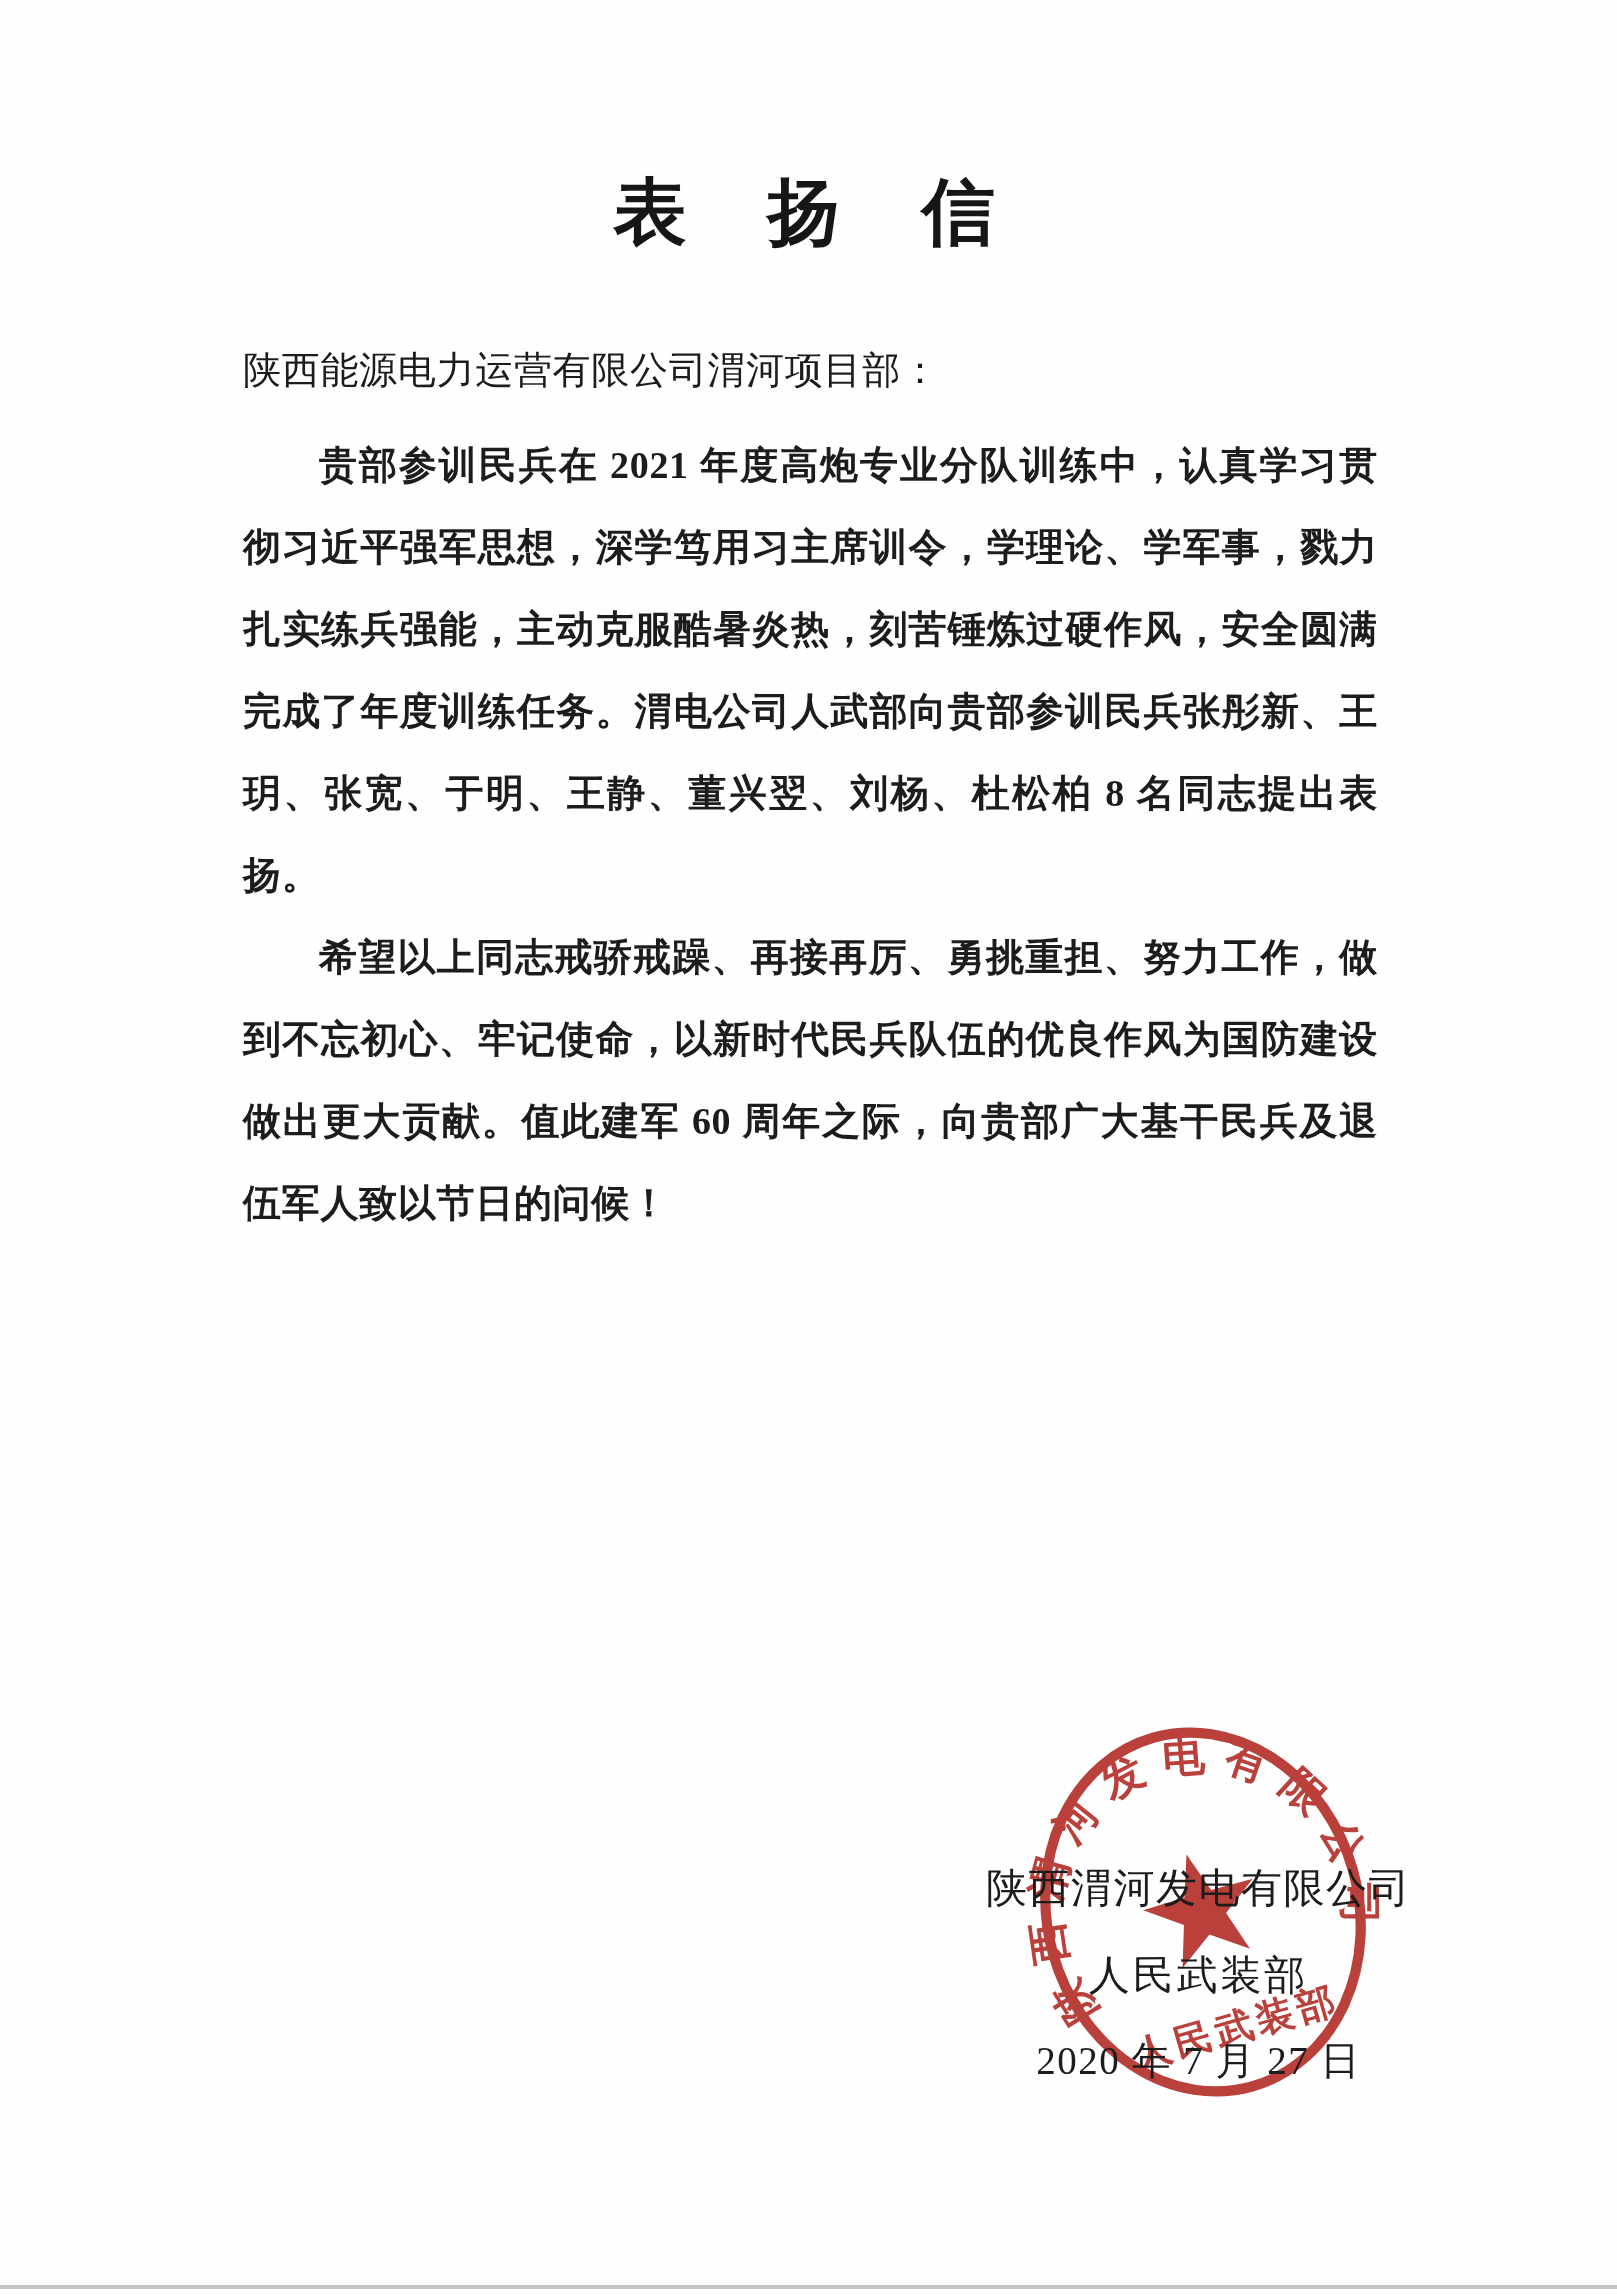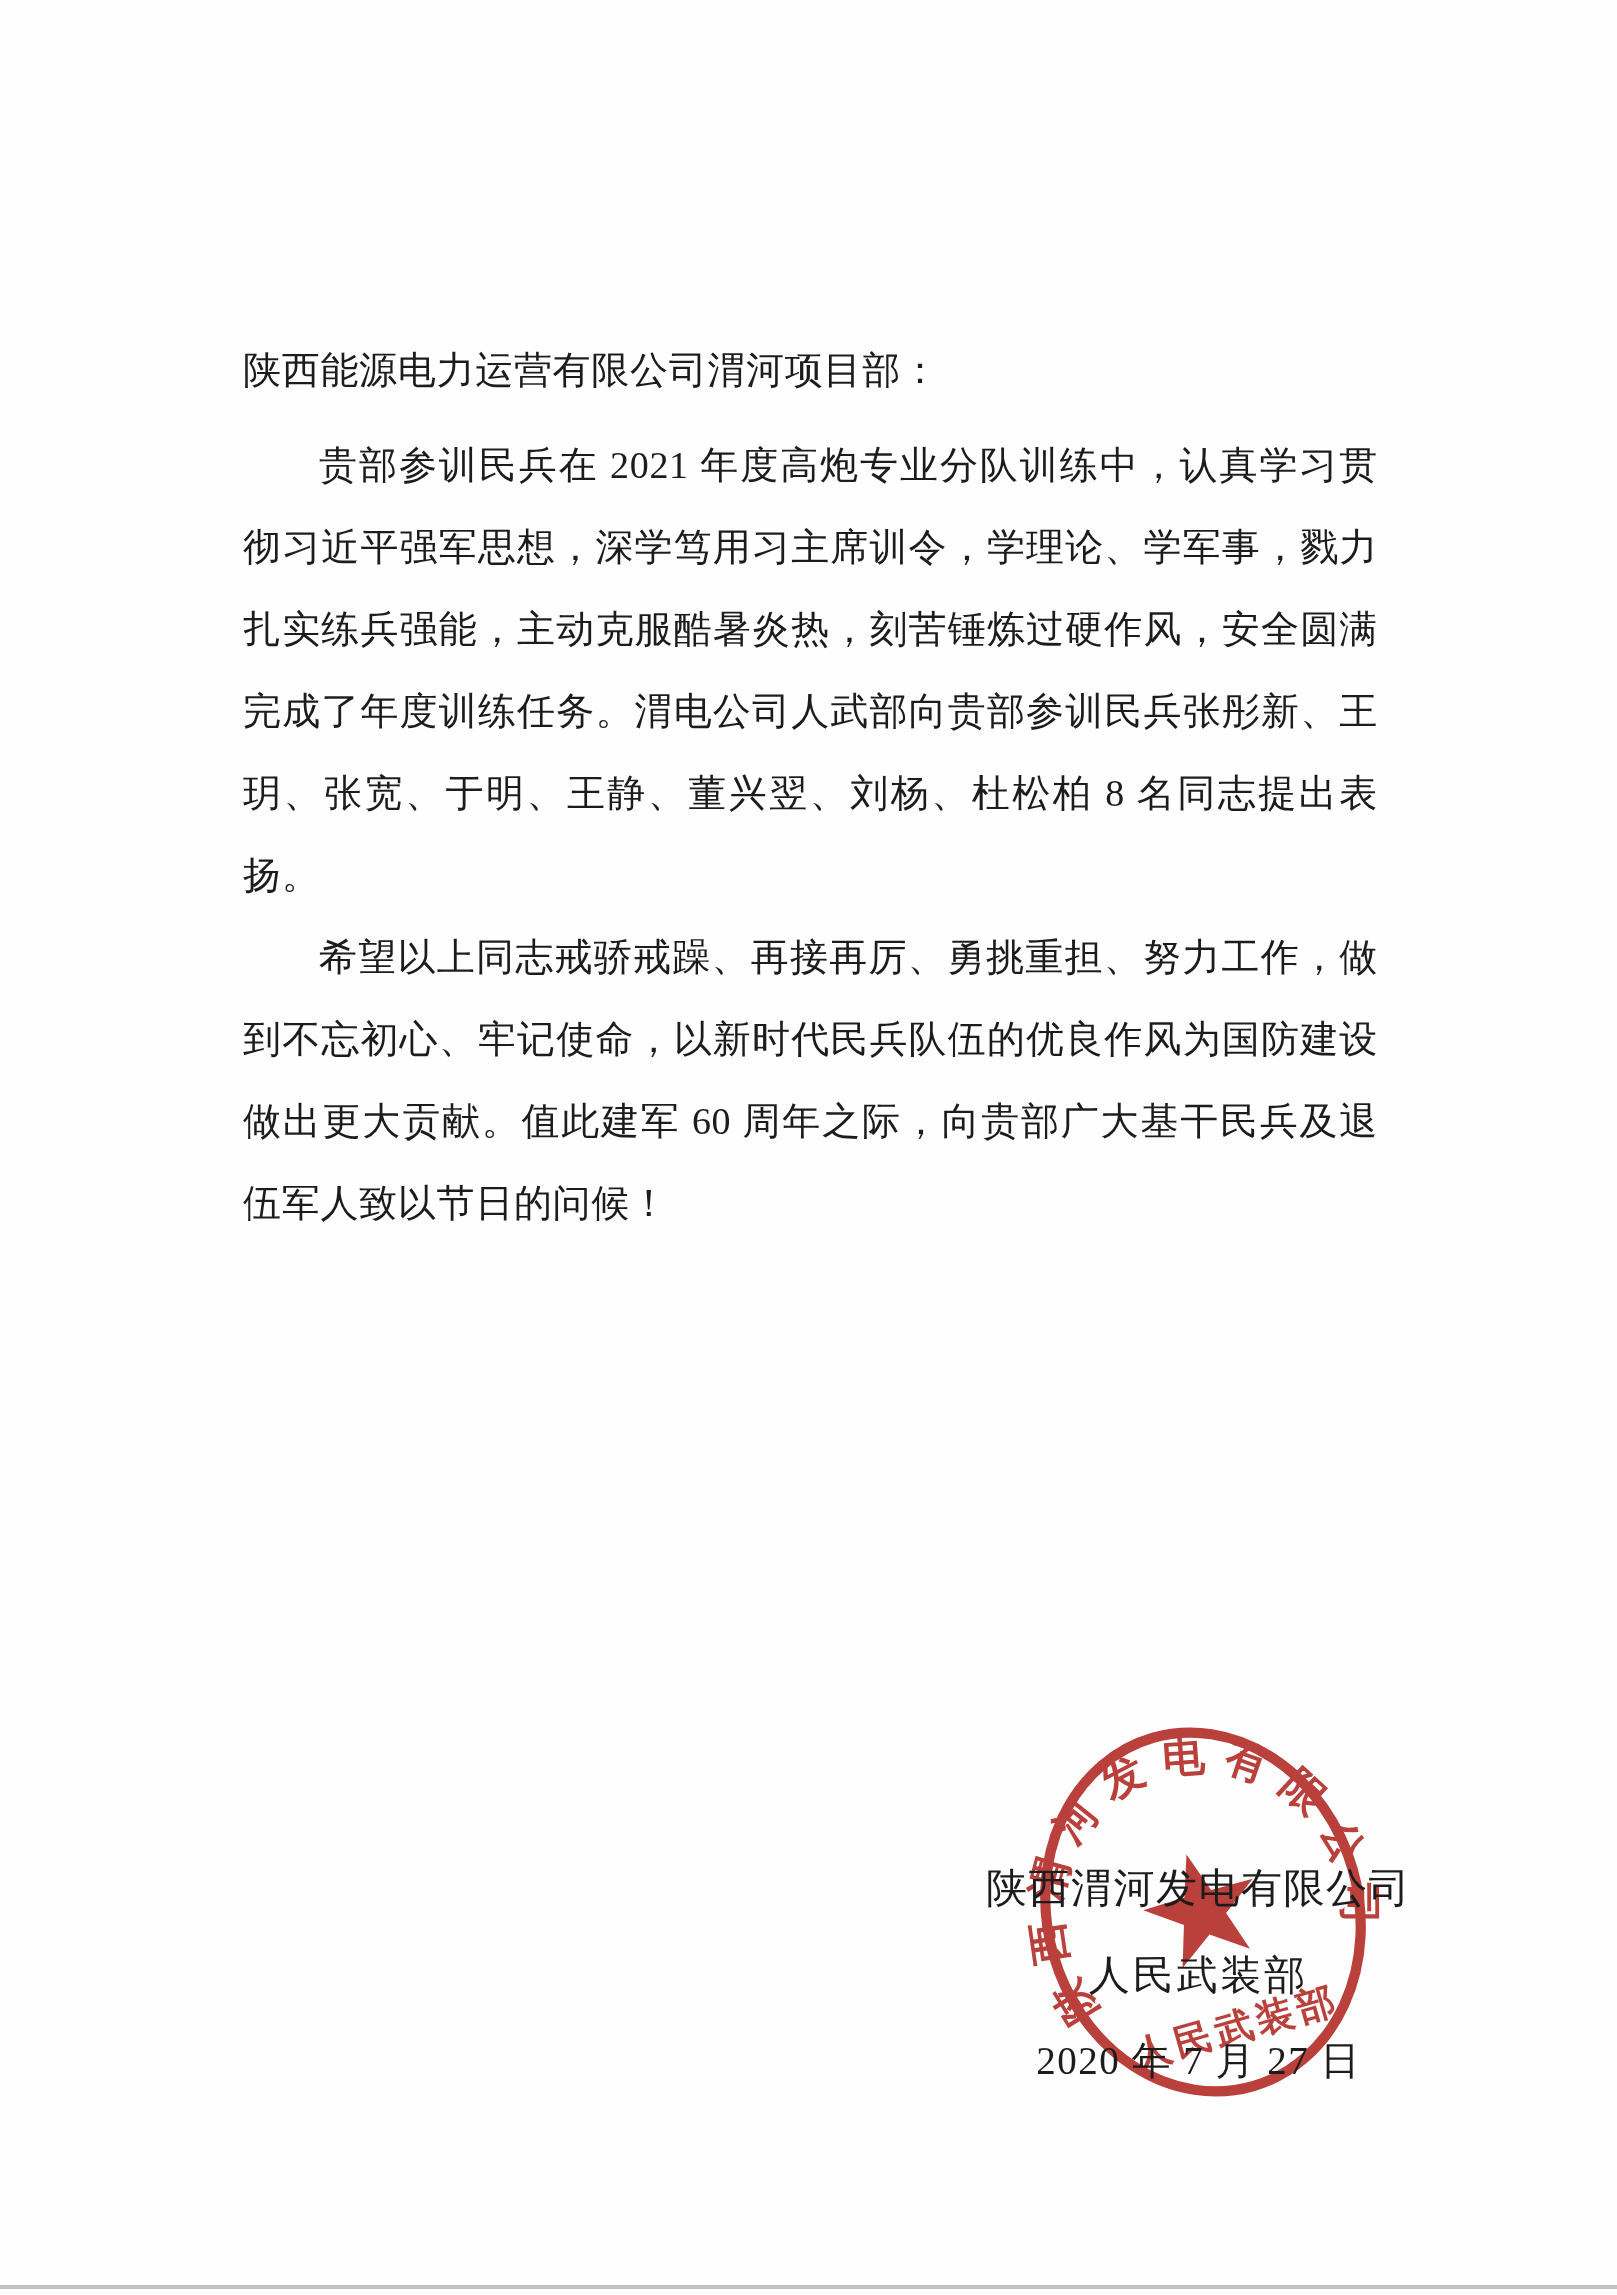--- a/index.html
+++ b/index.html
@@ -37,20 +37,21 @@
     line-height: 82px;
     text-align: justify;
     letter-spacing: 0.7px;
   }
   .salutation {
     margin: 0 0 13px 0;
   }
   .para {
     margin: 0;
     text-indent: 2em;
+    font-weight: bold;
   }
   .signature-block {
     position: absolute;
     top: 1844px;
     left: 972px;
     width: 453px;
     text-align: center;
     z-index: 3;
   }
   .sig-company {
@@ -102,20 +103,21 @@
     width: 100%;
     height: 4.4px;
     background: #c2c2c2;
   }
 </style>
 </head>
 <body>
 
 <div class="page">
 
+  <div class="title">表 扬 信</div>
 
   <div class="letter-body">
     <p class="salutation">陕西能源电力运营有限公司渭河项目部：</p>
     <p class="para">贵部参训民兵在 2021 年度高炮专业分队训练中，认真学习贯彻习近平强军思想，深学笃用习主席训令，学理论、学军事，戮力扎实练兵强能，主动克服酷暑炎热，刻苦锤炼过硬作风，安全圆满完成了年度训练任务。渭电公司人武部向贵部参训民兵张彤新、王玥、张宽、于明、王静、董兴翌、刘杨、杜松柏 8 名同志提出表扬。</p>
     <p class="para">希望以上同志戒骄戒躁、再接再厉、勇挑重担、努力工作，做到不忘初心、牢记使命，以新时代民兵队伍的优良作风为国防建设做出更大贡献。值此建军 60 周年之际，向贵部广大基干民兵及退伍军人致以节日的问候！</p>
   </div>
 
   <div class="seal-wrap">
     <svg viewBox="0 0 520 580" xmlns="http://www.w3.org/2000/svg">
       <ellipse cx="260" cy="290" rx="213" ry="248" fill="none" stroke-width="14" stroke="#b5312c"></ellipse>

